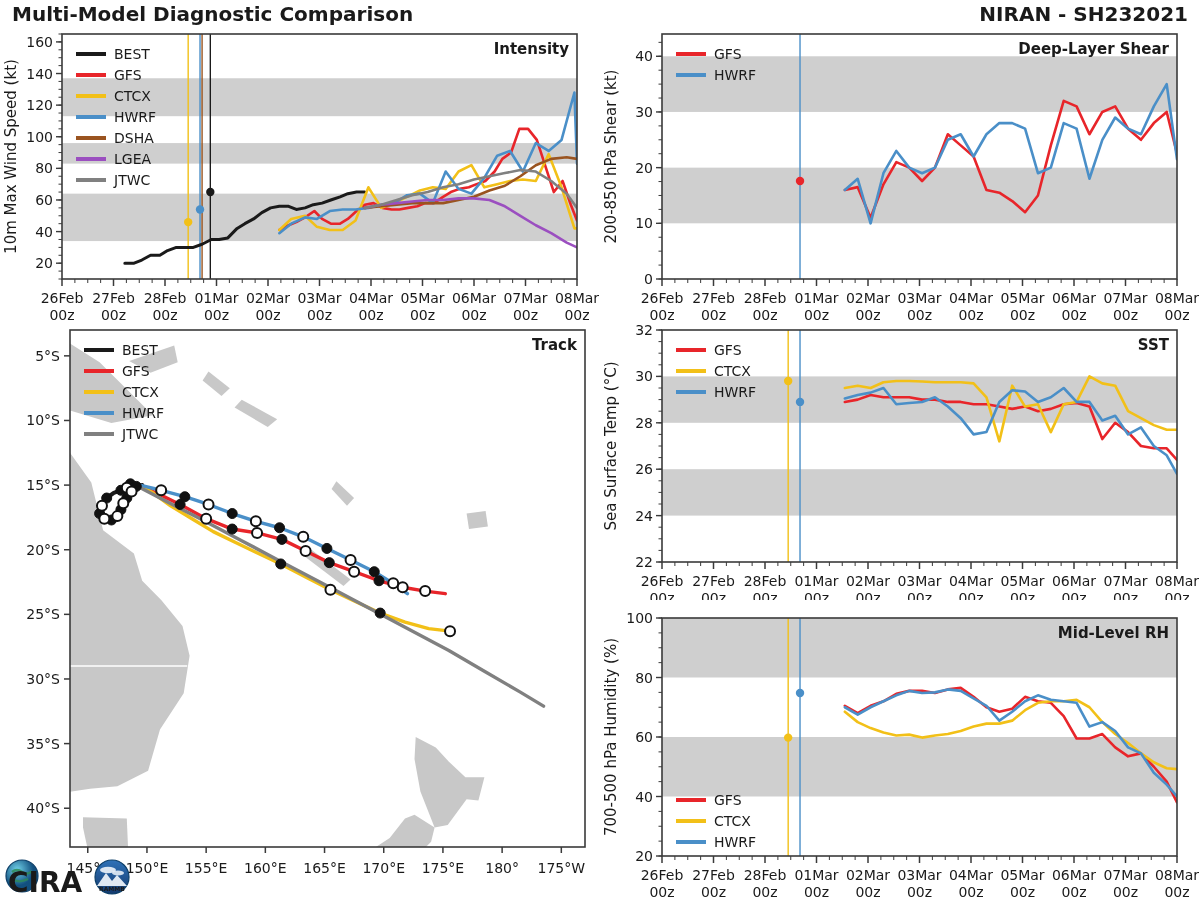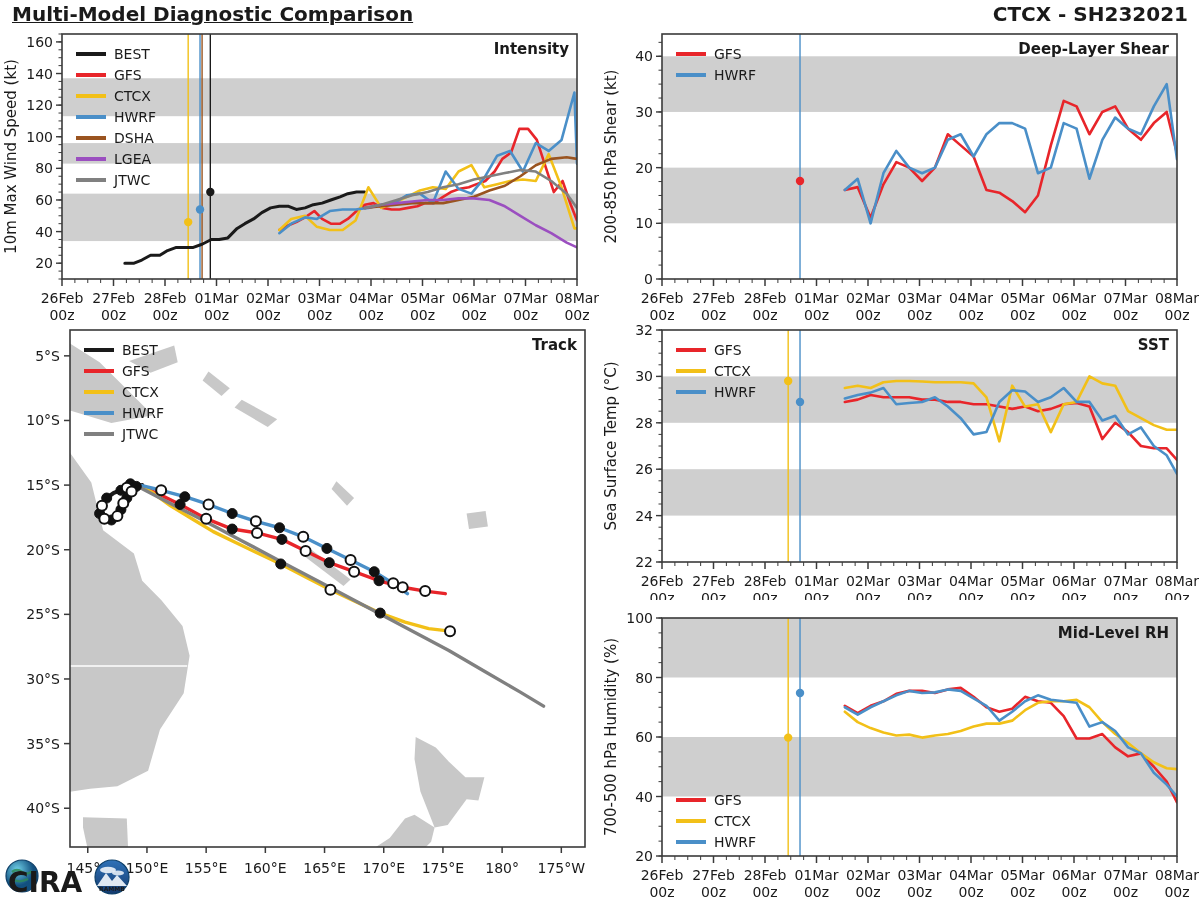--- a/index.html
+++ b/index.html
@@ -14,25 +14,25 @@
   .tick{font-size:14px;}
   .leg{font-size:14px;}
   .frame{fill:none;stroke:#3a3a3a;stroke-width:1.6;}
   .band{fill:#cfcfcf;}
   .series{fill:none;stroke-linejoin:round;stroke-linecap:round;}
   .vline{stroke-width:1.4;}
 </style>
 </head>
 <body>
 
-<div class="panel" style="left:12px;top:2px;text-decoration:underline;">
+<div class="panel" style="left:12px;top:2px;">
   <span class="ttl">Multi-Model Diagnostic Comparison</span>
 </div>
 <div class="panel" style="left:600px;top:2px;width:588px;text-align:right;">
-  <span class="ttl">CTCX - SH232021</span>
+  <span class="ttl">NIRAN - SH232021</span>
 </div>
 
 <div class="panel" style="left:0px;top:24px;">
   <svg id="svg-intensity" width="600" height="300">
       <g>
         <rect x="62" y="169.64516129032256" width="515" height="47.419354838709694" class="band"></rect>
         <rect x="62" y="119.06451612903226" width="515" height="20.548387096774206" class="band"></rect>
         <rect x="62" y="54.258064516129025" width="515" height="37.935483870967744" class="band"></rect>
         <line x1="62" y1="239.19354838709677" x2="56" y2="239.19354838709677" stroke="#3a3a3a" stroke-width="1.4"></line>
         <text x="53" y="244.19354838709677" class="tick" text-anchor="end">20</text>

